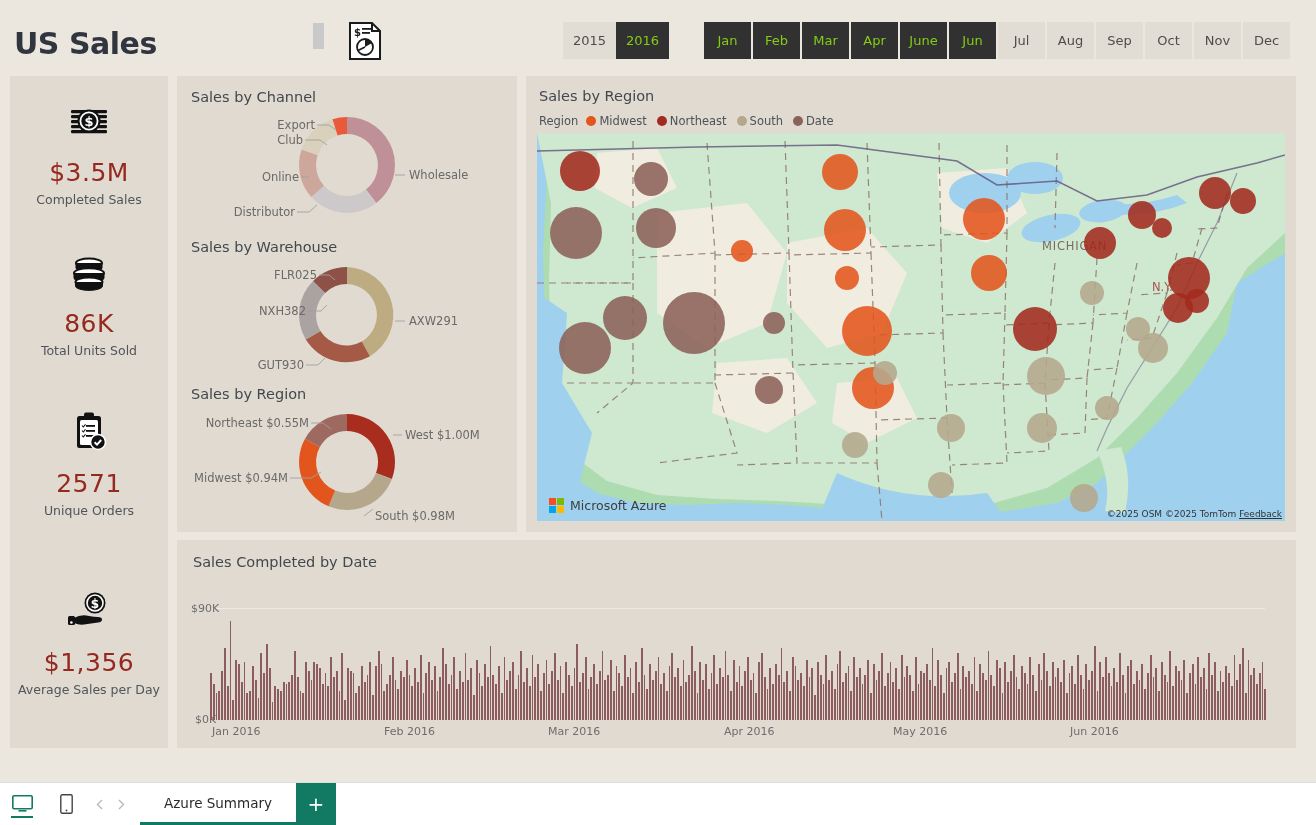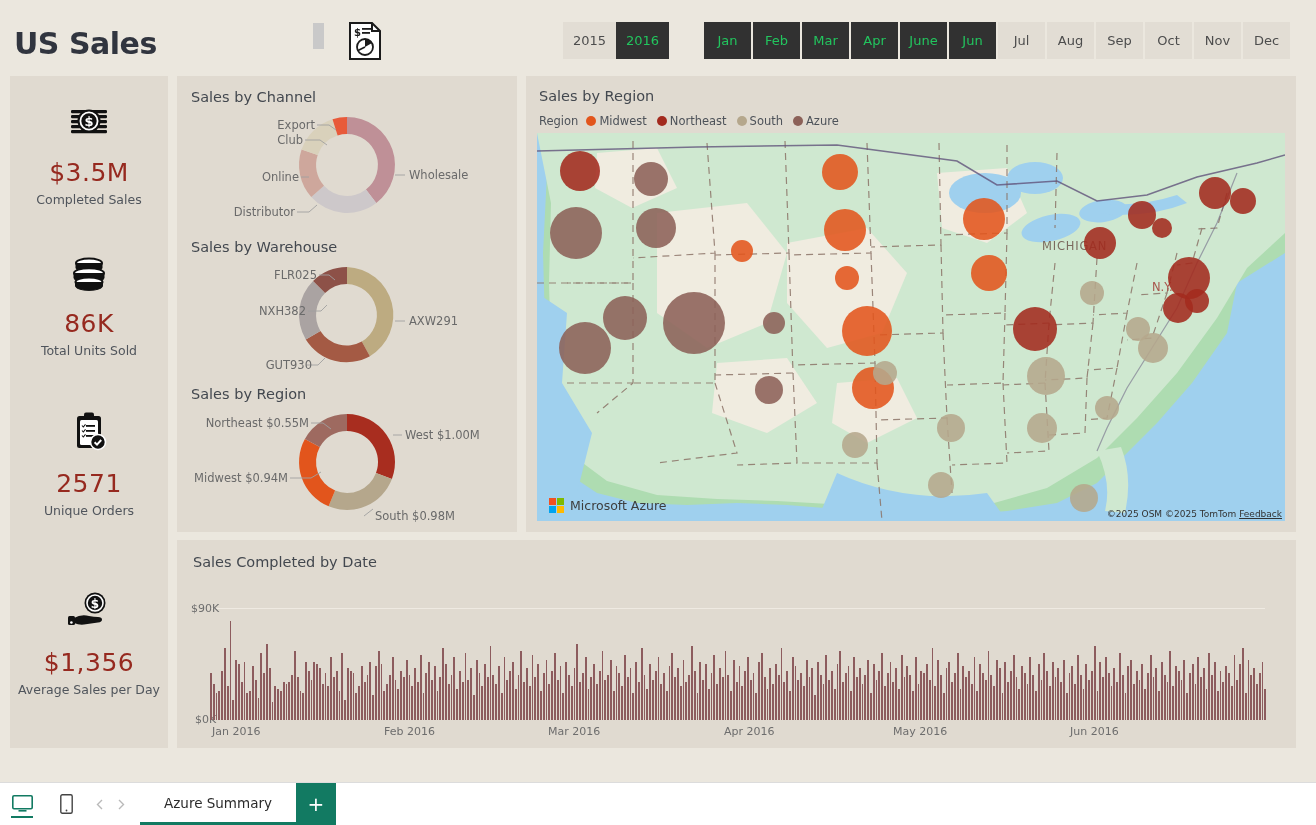--- a/index.html
+++ b/index.html
@@ -25,21 +25,21 @@
   #report-icon { position: absolute; left: 348px; top: 21px; width: 34px; height: 40px; }
 
   .slicer-group { position: absolute; display: flex; }
   .slicer-btn {
     display: flex; align-items: center; justify-content: center;
     height: 37px; font-size: 13px; color: #4d4d4d;
     background: #e2ddd4; cursor: pointer; user-select: none;
     border: none;
     font-family: "DejaVu Sans", "Liberation Sans", sans-serif;
   }
-  .slicer-btn.selected { background: #313131; color: #22c55e; }
+  .slicer-btn.selected { background: #313131; color: #84cc16; }
   #year-slicer { left: 563px; top: 22px; }
   #year-slicer .slicer-btn { width: 53px; }
   #month-slicer { left: 704px; top: 22px; gap: 2px; }
   #month-slicer .slicer-btn { width: 47px; }
 
   
   .panel { position: absolute; background: #e0dad0; }
   .panel-title {
     position: absolute; font-size: 14.5px; color: #43484f;
     font-family: "DejaVu Sans", "Liberation Sans", sans-serif;
@@ -298,21 +298,21 @@
           </g>
           <g stroke="#a0a0a0" stroke-width="0.9" fill="none">
             <path d="M142,18 L152,18 L158,23"></path>
             <path d="M131,54 L144,54 L150,48"></path>
             <path d="M129,108 L141,108 L148,101"></path>
             <path d="M218,64 L228,64"></path>
           </g>
         </svg>
         <div class="dlabel left" style="left:0; top:11px; width:140px;">FLR025</div>
         <div class="dlabel left" style="left:0; top:47px; width:129px;">NXH382</div>
-        <div class="dlabel left" style="left:8px; top:101px; width:127px;">GUT930</div>
+        <div class="dlabel left" style="left:0; top:101px; width:127px;">GUT930</div>
         <div class="dlabel right" style="left:232px; top:57px;">AXW291</div>
       </div>
     </div>
 
     <div class="donut-block" style="top:310px">
       <div class="panel-title" style="left:14px; top:0">Sales by Region</div>
       <div class="donut-wrap" style="margin-top:18px">
         <svg class="donut-svg" width="340" height="122" viewBox="0 0 340 122">
           <g transform="translate(170,58)">
 
@@ -351,21 +351,21 @@
       <span class="legend-item">
         <span class="legend-dot" style="background:#a32a1e"></span>
         <span class="legend-text">Northeast</span>
       </span>
       <span class="legend-item">
         <span class="legend-dot" style="background:#b5a78c"></span>
         <span class="legend-text">South</span>
       </span>
       <span class="legend-item">
         <span class="legend-dot" style="background:#8c6158"></span>
-        <span class="legend-text">Azure</span>
+        <span class="legend-text">Date</span>
       </span>
     </div>
 
     <div id="map-canvas">
       <svg width="748" height="388" viewBox="0 0 748 388">
         <rect width="748" height="388" fill="#9fd0ee"></rect>
 
         <path d="M10,0 L748,0 L748,120 L700,150 L690,200 L655,250 L620,290 L590,320
                  L560,350 L520,370 L470,378 L420,382 L360,380 L300,376 L250,372
                  L200,370 L150,372 L100,370 L60,360 L30,340 L18,300 L12,250 L8,190

